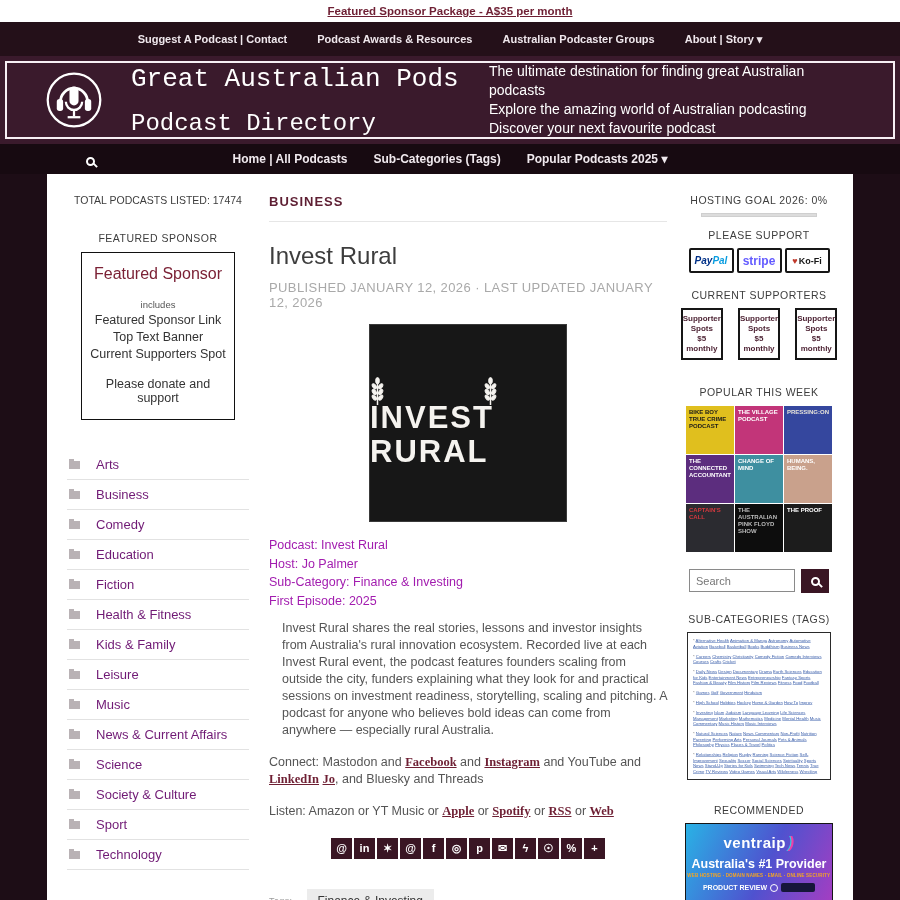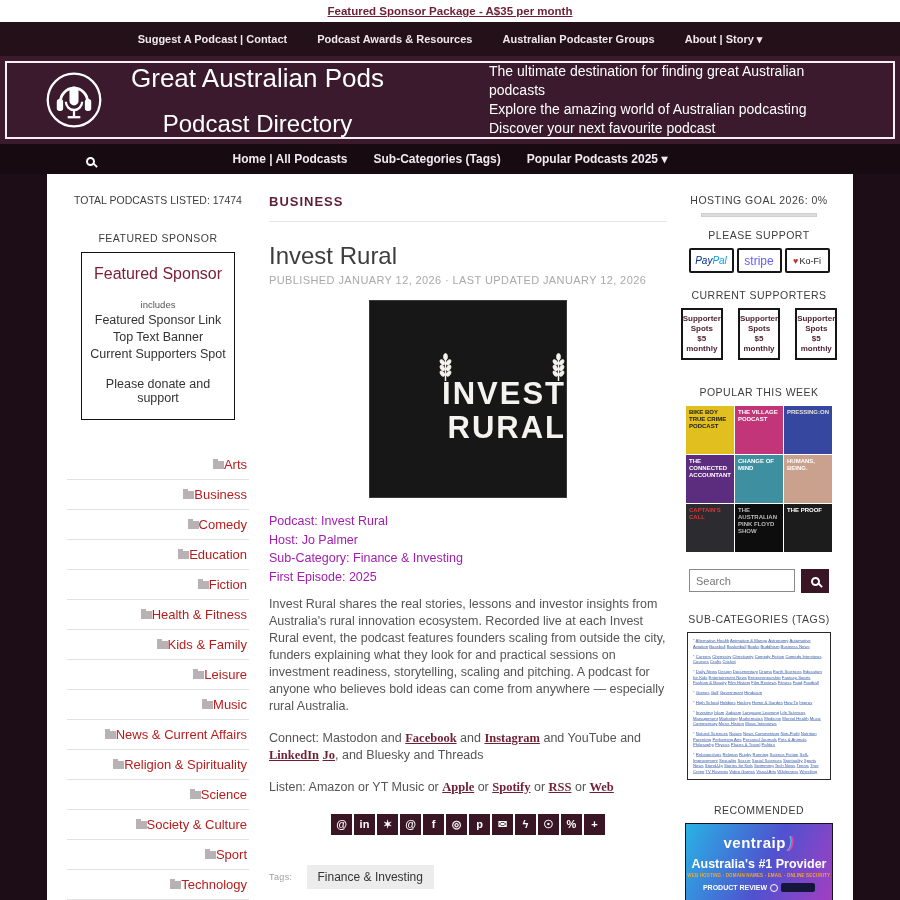--- a/index.html
+++ b/index.html
@@ -11,21 +11,21 @@
   .top-strip a { color:#6e1f33; font-size:11.5px; font-weight:bold; text-decoration:underline; cursor:pointer; }
 
   
   .main-nav { height:34px; background:#241019; display:flex; align-items:center; justify-content:center; gap:30px; }
   .main-nav span { color:#efe7ec; font-size:11px; font-weight:bold; cursor:pointer; }
 
   
   .banner { height:88px; background:#3a1a2c; padding:5px 5px; }
   .banner-box { height:100%; border:2px solid #f6eff4; display:flex; align-items:center; padding:0 14px; }
   .logo-wrap { width:58px; height:58px; margin-left:24px; flex:none; }
-  .site-titles { text-align:center; margin-left:28px; color:#fff; }
+  .site-titles { text-align:left; margin-left:28px; color:#fff;font-family:Liberation Mono, monospace; }
   .site-titles .t1 { font-size:26px; }
   .site-titles .t2 { font-size:24px; margin-top:16px; }
   .taglines { margin-left:auto; margin-right:18px; color:#fff; font-size:14px; line-height:19px; width:372px; }
 
   
   .secondary-nav { height:30px; background:#170a11; position:relative; display:flex; align-items:center; justify-content:center; gap:26px; }
   .secondary-nav span.nav2 { color:#f0e9ee; font-size:12px; font-weight:bold; cursor:pointer; }
   .nav-search { position:absolute; left:86px; top:8px; cursor:pointer; }
   .lens { width:9px; height:9px; border:2px solid #fff; border-radius:50%; position:relative; display:inline-block; }
   .lens::after { content:""; position:absolute; width:2px; height:6px; background:#fff; transform:rotate(-45deg); right:-3px; bottom:-4px; }
@@ -38,52 +38,52 @@
   .left-col { width:182px; flex:none; }
   .total-line { font-size:10.5px; color:#3d3d3d; text-align:center; }
   .side-heading { font-size:10.5px; color:#3d3d3d; text-align:center; letter-spacing:.5px; }
   .fs-head { margin-top:26px; }
   .sponsor-box { border:1px solid #111; margin:8px 14px 0 14px; text-align:center; padding:12px 4px 14px 4px; }
   .sponsor-box .sb-title { font-size:16px; color:#7b2135; }
   .sponsor-box .sb-inc { font-size:9.5px; color:#555; margin-top:16px; }
   .sponsor-box .sb-line { font-size:12.5px; color:#333; margin-top:3px; }
   .sponsor-box .sb-donate { font-size:12.5px; color:#333; margin-top:16px; }
   .cat-list { list-style:none; margin-top:30px; }
-  .cat-item { display:flex; align-items:center; gap:0; padding:7px 2px; border-bottom:1px solid #e2e2e2; font-size:13px; color:#b91c1c; cursor:pointer;justify-content:flex-end; }
+  .cat-item { display:flex; align-items:center; gap:16px; padding:7px 2px; border-bottom:1px solid #e2e2e2; font-size:13px; color:#701a75; cursor:pointer; }
   .folder-icon { width:11px; height:8px; background:#b9b2b5; position:relative; flex:none; display:inline-block; }
   .folder-icon::before { content:""; position:absolute; top:-2px; left:0; width:5px; height:2px; background:#b9b2b5; }
 
   
   .mid-col { flex:1; padding:0 18px 0 20px; min-width:0; }
   .cat-header { font-size:13px; font-weight:bold; color:#5e1f33; letter-spacing:1px; cursor:pointer; }
   .mid-rule { border:none; border-top:1px solid #e6e6e6; margin-top:12px; }
   .article-title { font-size:24px; font-weight:normal; color:#3d3d3d; margin-top:20px; }
-  .meta-line { font-size:11px; color:#a9a9a9; letter-spacing:.4px; margin-top:4px; }
+  .meta-line { font-size:13px; color:#a9a9a9; letter-spacing:.4px; margin-top:10px; }
   .cover-wrap { text-align:center; margin-top:14px; }
-  .cover { width:198px; height:198px; background:#171717; border:1px solid #3a3a3a; display:inline-flex; flex-direction:column; justify-content:center; align-items:flex-end; }
+  .cover { width:198px; height:198px; background:#171717; border:1px solid #3a3a3a; display:inline-flex; flex-direction:column; justify-content:center; align-items:flex-start; }
   .wheat-row { width:128px; display:flex; justify-content:space-between; margin-bottom:-4px; }
   .wheat { width:15px; height:28px; }
   .cover-t { color:#f5f3ef; font-weight:bold; font-size:31px; letter-spacing:2px; line-height:34px; }
   .detail-list { margin-top:16px; }
   .detail-list div { font-size:12.5px; color:#a21caf; margin-bottom:4.5px; }
-  .desc { font-size:12.5px; color:#555; line-height:17px; margin-top:12px; }
+  .desc { font-size:12.5px; color:#555; line-height:17px; margin-top:12px;margin-left:13px; }
   .ctext { font-size:12.5px; color:#555; line-height:17px; margin-top:15px; }
   .rlink { color:#6e1f33; font-weight:bold; text-decoration:underline; cursor:pointer;font-family:Liberation Serif, serif; }
   .share-row { display:flex; justify-content:center; gap:2px; margin-top:18px; }
   .sicon { width:21px; height:21px; background:#3a1624; color:#fff; font-size:11px; font-weight:bold; display:inline-flex; align-items:center; justify-content:center; cursor:pointer; }
   .tags-row { display:flex; align-items:center; margin-top:30px; }
   .tags-label { font-size:9px; color:#9d9d9d; letter-spacing:.4px; margin-right:14px; }
   .tag-chip { background:#ececec; color:#333; font-size:12px; padding:5px 11px; cursor:pointer; }
 
   
   .right-col { width:148px; flex:none; }
   .goal-bar { height:4px; background:#dcdcdc; border:1px solid #cfcfcf; margin:7px 16px 0 16px; }
   .ps-head { margin-top:12px; }
   .pay-row { display:flex; justify-content:center; gap:3px; margin-top:7px; }
-  .pay-btn { width:45px; height:25px; background:#fff; border:2px solid #161616; border-radius:2px; display:flex; align-items:center; justify-content:center; font-weight:normal; cursor:pointer; }
+  .pay-btn { width:45px; height:25px; background:#fff; border:2px solid #161616; border-radius:2px; display:flex; align-items:center; justify-content:center; font-weight:bold; cursor:pointer; }
   .paypal-a { color:#003087; font-style:italic; font-size:10px; }
   .paypal-b { color:#0a9de0; font-style:italic; font-size:10px; }
   .stripe-txt { color:#635bff; font-size:12px; }
   .kofi-txt { color:#161616; font-size:9px; }
   .kofi-cup { color:#c0392b; font-size:9px; margin-right:1px; }
   .cs-head { margin-top:16px; }
   .sup-row { display:flex; justify-content:center; gap:15px; margin-top:7px; }
   .sup-box { width:46px; border:2px solid #161616; background:#fff; text-align:center; padding:4px 0; cursor:pointer; }
   .sup-box div { font-size:8px; font-weight:bold; color:#4a1f30; line-height:10px; }
   .ptw-head { margin-top:26px; }
@@ -208,24 +208,20 @@
           <li class="cat-item">
             <span class="folder-icon"></span>
             <span>Music</span>
           </li>
           <li class="cat-item">
             <span class="folder-icon"></span>
             <span>News &amp; Current Affairs</span>
           </li>
           <li class="cat-item">
             <span class="folder-icon"></span>
-            <span>Religion &amp; Spirituality</span>
-          </li>
-          <li class="cat-item">
-            <span class="folder-icon"></span>
             <span>Science</span>
           </li>
           <li class="cat-item">
             <span class="folder-icon"></span>
             <span>Society &amp; Culture</span>
           </li>
           <li class="cat-item">
             <span class="folder-icon"></span>
             <span>Sport</span>
           </li>

